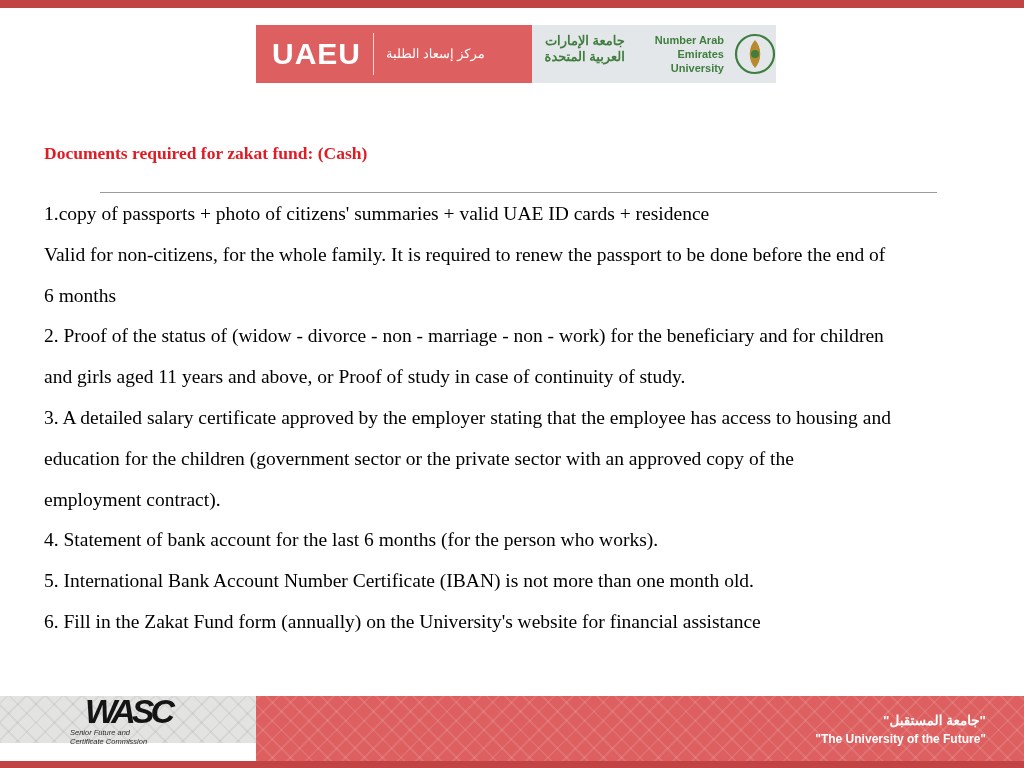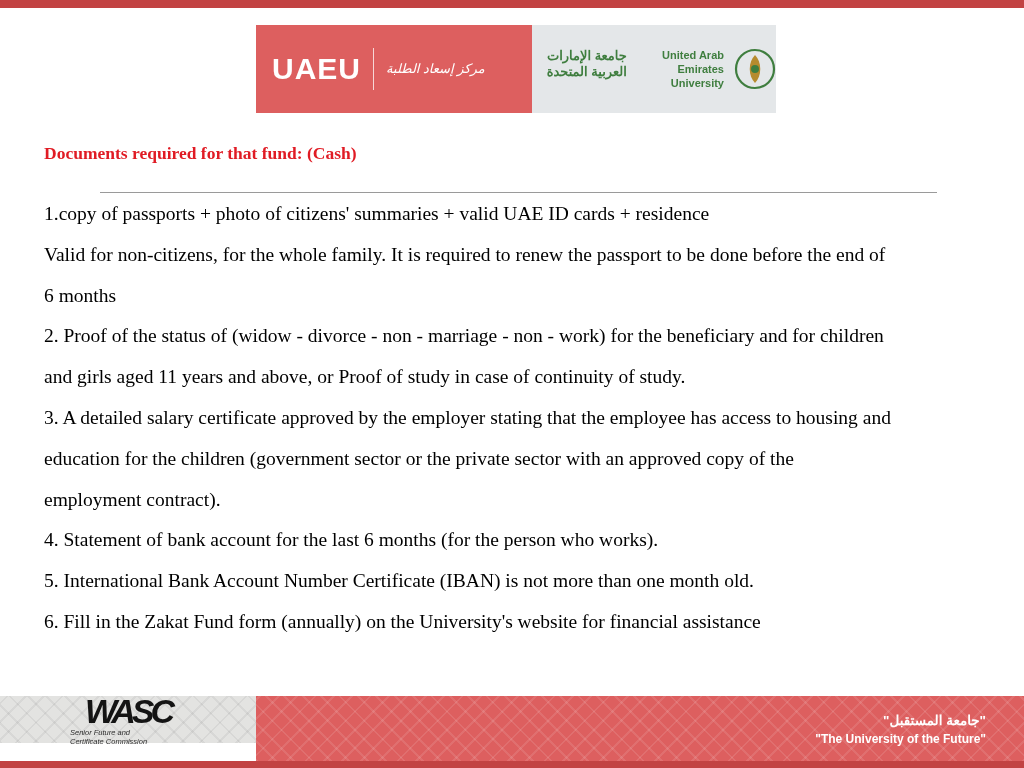--- a/index.html
+++ b/index.html
@@ -4,29 +4,29 @@
 <style>
   html,body{margin:0;padding:0;}
   body{
     width:1024px;height:768px;position:relative;overflow:hidden;
     background:#ffffff;font-family:"Liberation Serif", serif;
   }
   
   .topbar{position:absolute;top:0;left:0;width:1024px;height:8px;background:#c24343;}
 
   
-  .banner{position:absolute;left:256px;top:25px;width:520px;height:88px;display:flex;}
+  .banner{position:absolute;left:256px;top:25px;width:520px;height:58px;display:flex;}
   .banner-left{
     width:276px;background:#dd5f5f;color:#fff;display:flex;align-items:center;
     padding-left:16px;box-sizing:border-box;gap:12px;
     font-family:"Liberation Sans", sans-serif;
   }
   .uaeu-word{font-size:30px;font-weight:bold;letter-spacing:1px;}
   .banner-left .divider{width:1px;height:42px;background:rgba(255,255,255,.75);}
-  .shc-lines{display:flex;flex-direction:column;line-height:1.25;font-style:italic;}
+  .shc-lines{display:flex;flex-direction:column;line-height:1.25;}
   .shc-ar{font-size:13px;direction:rtl;}
   .shc-en{font-size:11.5px;font-weight:bold;}
   .banner-right{
     flex:1;background:#e4e7e9;display:flex;align-items:center;justify-content:center;
     gap:10px;font-family:"Liberation Sans", sans-serif;
   }
   .univ-lines{display:flex;flex-direction:row;text-align:right;line-height:1.3;color:#3f7e3f;}
   .univ-ar{font-size:13px;font-weight:bold;direction:rtl;}
   .univ-en{font-size:11px;font-weight:bold;}
   .emblem{width:42px;height:42px;flex:0 0 auto;}
@@ -85,33 +85,33 @@
   <div class="banner-left">
     <span class="uaeu-word">UAEU</span>
     <span class="divider"></span>
     <span class="shc-lines">
       <span class="shc-ar">مركز إسعاد الطلبة</span>
     </span>
   </div>
   <div class="banner-right">
     <span class="univ-lines">
       <span class="univ-ar">جامعة الإمارات العربية المتحدة</span>
-      <span class="univ-en">United Arab Emirates University</span>
+      <span class="univ-en">Number Arab Emirates University</span>
     </span>
     <span class="emblem">
       <svg viewBox="0 0 42 42" width="42" height="42">
         <circle cx="21" cy="21" r="19" fill="none" stroke="#3f7e3f" stroke-width="2.2"></circle>
         <path d="M21 7 C14 14 14 28 21 35 C28 28 28 14 21 7 Z" fill="#b68b2e"></path>
         <circle cx="21" cy="21" r="4" fill="#3f7e3f"></circle>
       </svg>
     </span>
   </div>
 </div>
 
-<h1 class="doc-title">Documents required for that fund: (Cash)</h1>
+<h1 class="doc-title">Documents required for zakat fund: (Cash)</h1>
 <div class="rule"></div>
 
 <div class="body-text">
   <p>1.copy of passports + photo of citizens' summaries + valid UAE ID cards + residence</p>
   <p>Valid for non-citizens, for the whole family. It is required to renew the passport to be done before the end of</p>
   <p>6 months</p>
   <p>2. Proof of the status of (widow - divorce - non - marriage - non - work) for the beneficiary and for children</p>
   <p>and girls aged 11 years and above, or Proof of study in case of continuity of study.</p>
   <p>3. A detailed salary certificate approved by the employer stating that the employee has access to housing and</p>
   <p>education for the children (government sector or the private sector with an approved copy of the</p>

